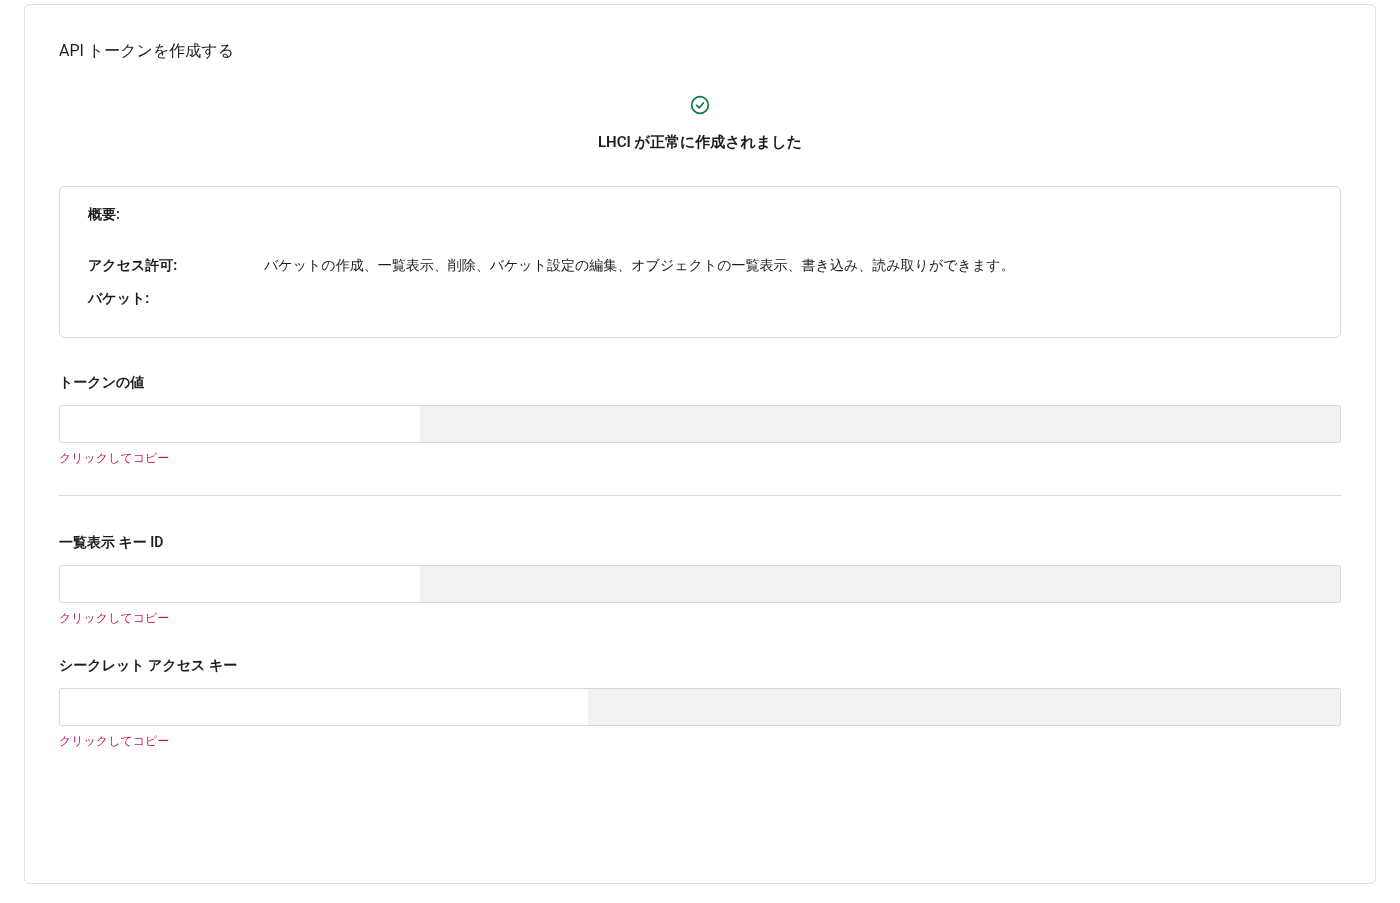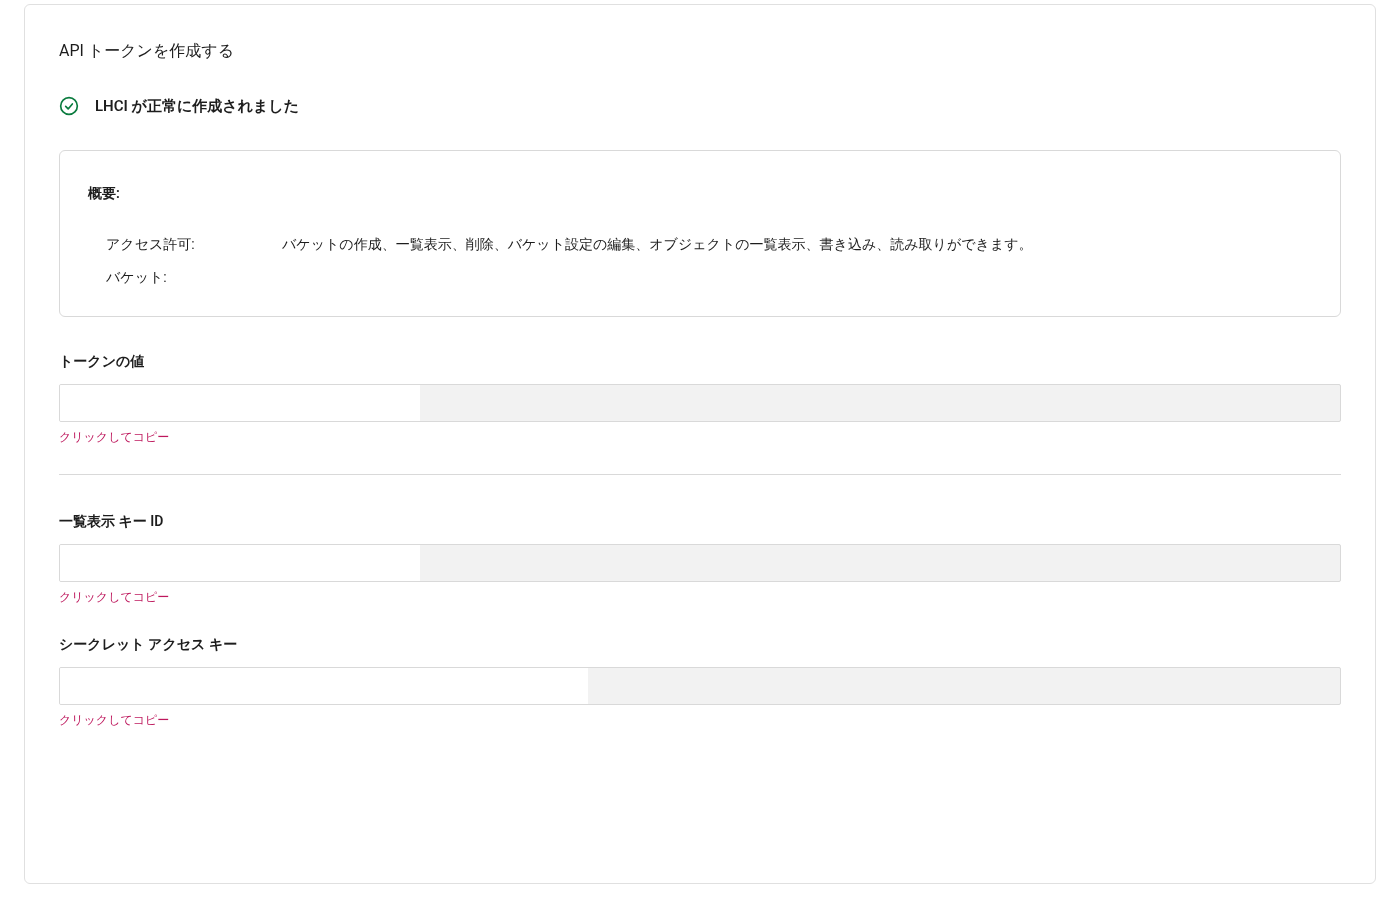--- a/index.html
+++ b/index.html
@@ -24,55 +24,55 @@
     .page-title {
       font-size: 16px;
       font-weight: 400;
       margin-bottom: 32px;
     }
     .success-row {
       display: flex;
       align-items: center;
       gap: 16px;
       margin-bottom: 32px;
+      flex-direction: column;
     }
     .success-icon {
       width: 20px;
       height: 20px;
       flex-shrink: 0;
       color: #0a7b3e;
     }
     .success-text {
       font-size: 15px;
       font-weight: 600;
     }
     .summary-box {
       border: 1px solid #d9d9d9;
       border-radius: 6px;
-      padding: 32px 28px 28px 28px;
+      padding: 17px 28px 28px 28px;
       margin-bottom: 34px;
     }
     .summary-heading {
       font-size: 14px;
       font-weight: 600;
       margin-bottom: 30px;
     }
     .summary-row {
       display: flex;
       margin-bottom: 12px;
     }
     .summary-row:last-child {
       margin-bottom: 0;
     }
     .summary-label {
       font-size: 14px;
-      font-weight: 400;
+      font-weight: 700;
       width: 176px;
       flex-shrink: 0;
-      margin-left: 18px;
     }
     .summary-value {
       font-size: 14px;
       color: #1d1d1d;
     }
     .desc-text {
       font-size: 15px;
       margin-bottom: 26px;
     }
     .link {

